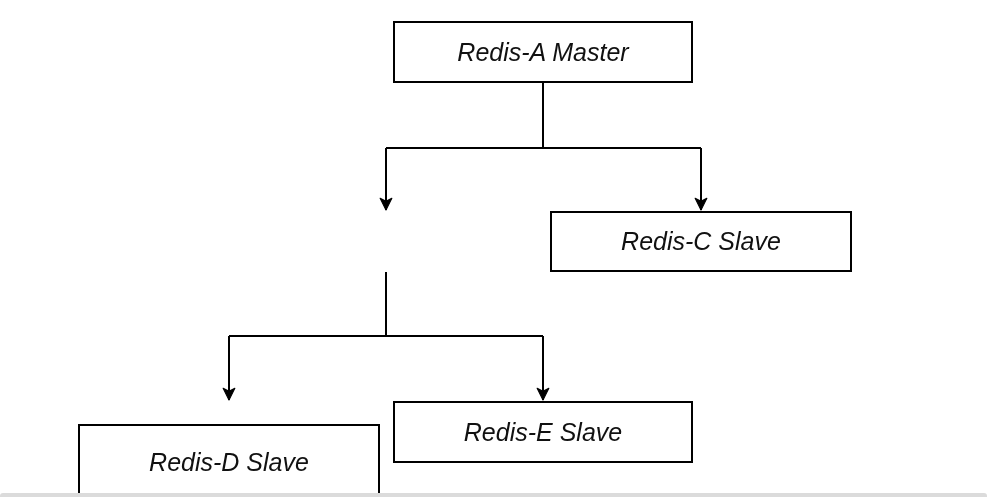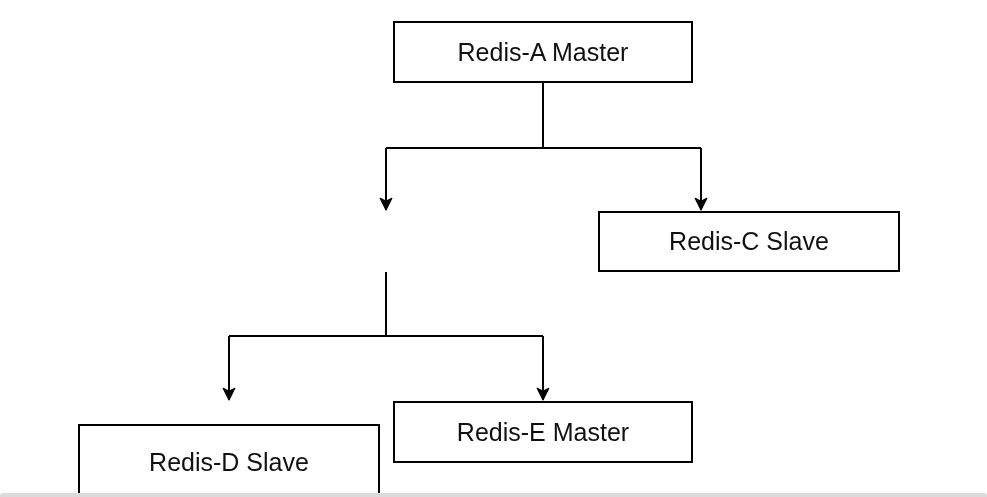--- a/index.html
+++ b/index.html
@@ -26,24 +26,25 @@
     position: absolute;
     box-sizing: border-box;
     border: 2px solid #000000;
     background: #ffffff;
     display: flex;
     align-items: center;
     justify-content: center;
     font-size: 25px;
     color: #111111;
     white-space: nowrap;
+    font-style: italic;
   }
   .node-a { left: 393px; top: 21px;  width: 300px; height: 62px; }
   .node-b { left: 236px; top: 211px; width: 301px; height: 61px; }
-  .node-c { left: 550px; top: 211px; width: 302px; height: 61px; margin-left: 48px; }
+  .node-c { left: 550px; top: 211px; width: 302px; height: 61px; }
   .node-d { left: 78px;  top: 424px; width: 302px; height: 77px; }
   .node-e { left: 393px; top: 401px; width: 300px; height: 62px; }
   .page-divider {
     position: absolute;
     left: 0;
     right: 0;
     bottom: 0;
     height: 4px;
     background: #dbdbdb;
     border-radius: 3px 3px 0 0;
@@ -79,18 +80,18 @@
 
   <div class="node node-c">
     <span>Redis-C Slave</span>
   </div>
 
   <div class="node node-d">
     <span>Redis-D Slave</span>
   </div>
 
   <div class="node node-e">
-    <span>Redis-E Master</span>
+    <span>Redis-E Slave</span>
   </div>
 
   <div class="page-divider"></div>
 
 </div>
 
 </body></html>

